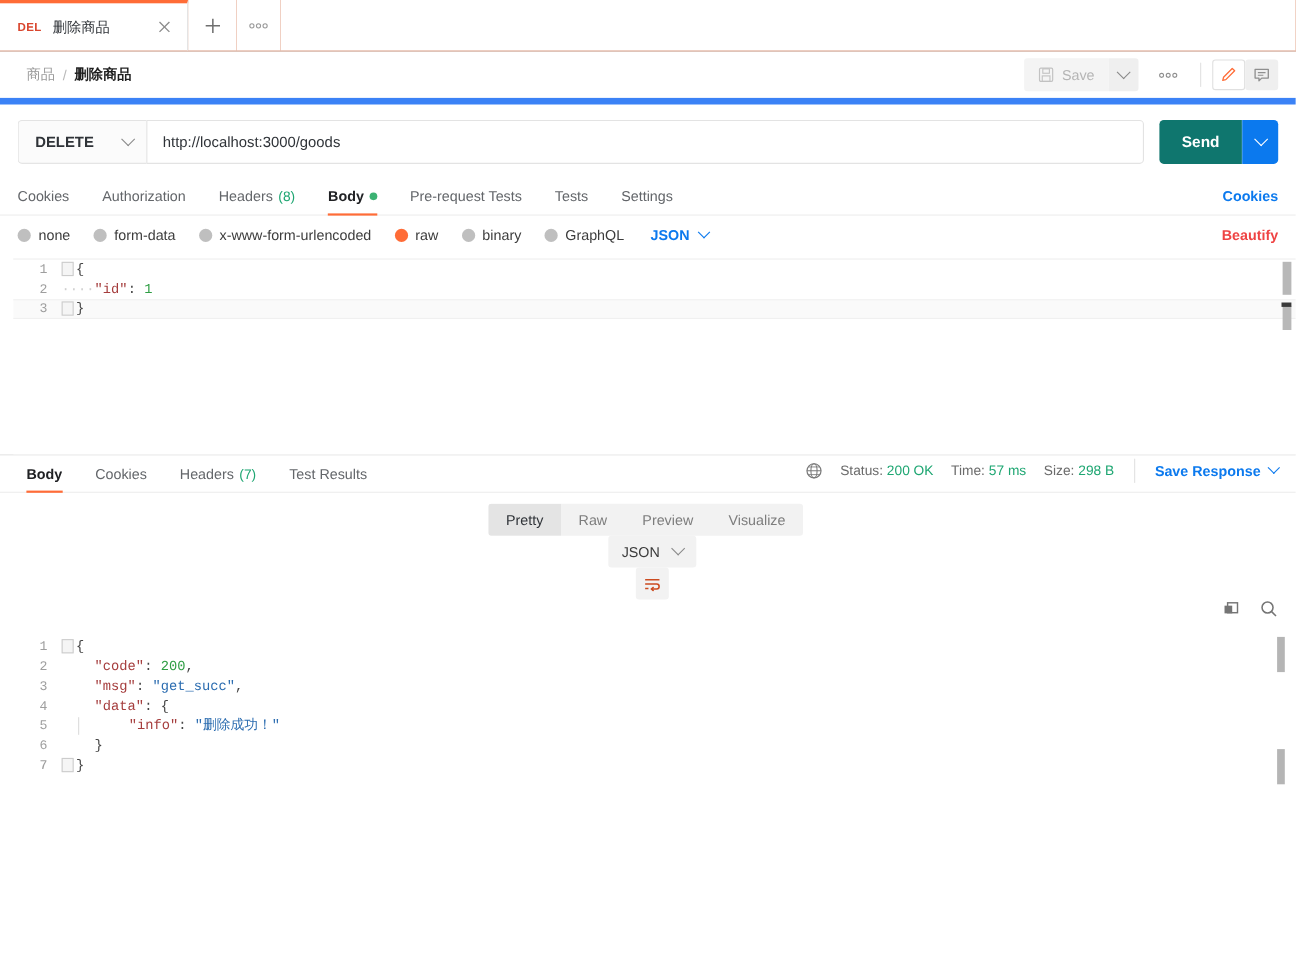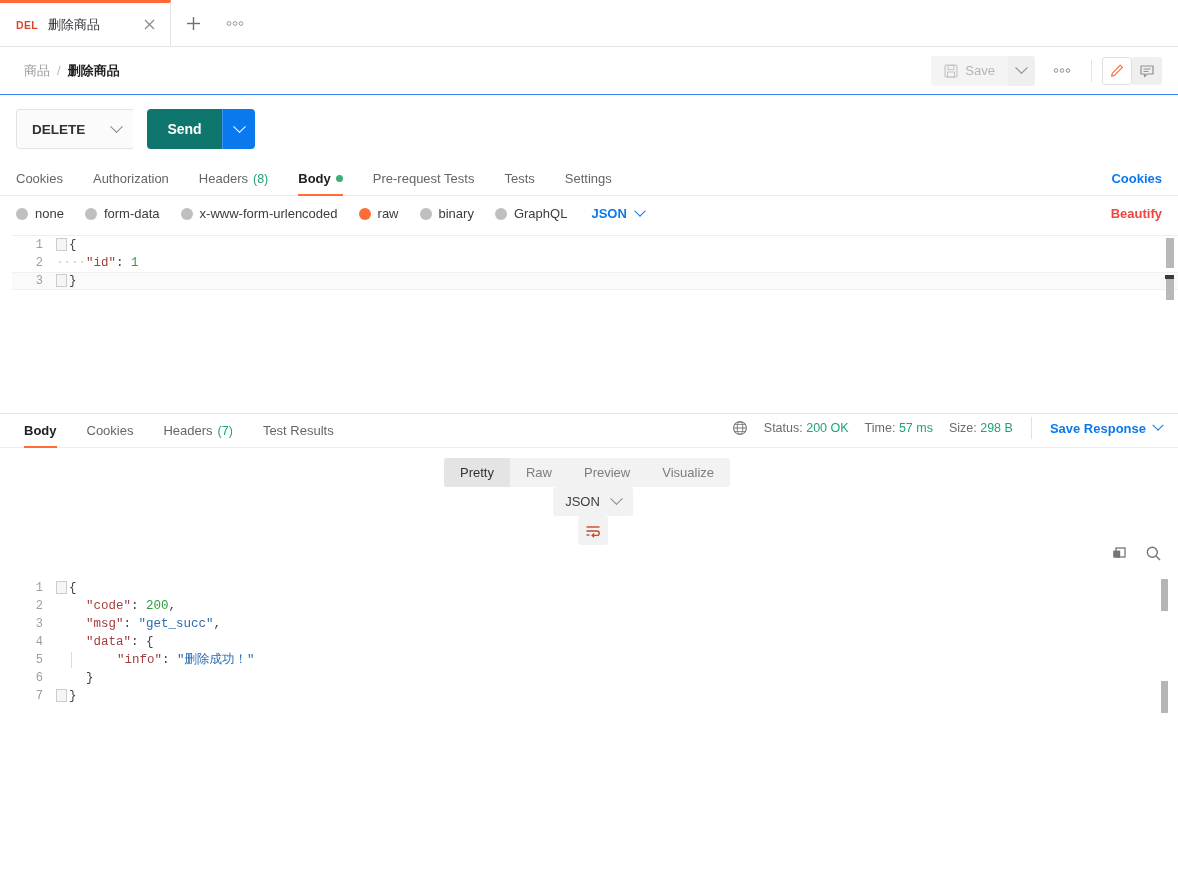--- a/index.html
+++ b/index.html
@@ -90,21 +90,21 @@
     border-bottom: 1.4px solid #8a8a8a;
     transform: rotate(45deg) translate(-2px,-2px);
   }
 
   
   .crumbrow {
     height: 48px;
     display: flex;
     align-items: center;
     padding: 0 16px 0 24px;
-    border-bottom: 1px solid #3b82f6;
+    border-bottom: 6px solid #3b82f6;
     background: #ffffff;
   }
   .crumb { font-size: 13px; color: #9b9b9b; }
   .crumb-sep { color: #b9b9b9; margin: 0 7px; font-size: 13px; }
   .crumb-current { font-size: 13px; color: #1f1f1f; font-weight: bold; }
   .crumbrow-right { margin-left: auto; display: flex; align-items: center; gap: 0; }
   .save-btn {
     height: 30px;
     display: flex; align-items: center; gap: 7px;
     padding: 0 13px;
@@ -498,20 +498,23 @@
         <line x1="4.5" y1="8.4" x2="9.5" y2="8.4" stroke="#8f8f8f" stroke-width="1"></line>
       </svg>
     </div>
   </div>
 </div>
 
 <div class="urlrow">
   <div class="method-select">
     <span class="m-label">DELETE</span>
     <span class="chev"></span>
+  </div>
+  <div class="url-input">
+    <span>http://localhost:3000/goods</span>
   </div>
   <div class="send-wrap">
     <div class="send-btn">Send</div>
     <div class="send-caret">
       <span class="chev-w"></span>
     </div>
   </div>
 </div>
 
 <div class="reqtabs">

